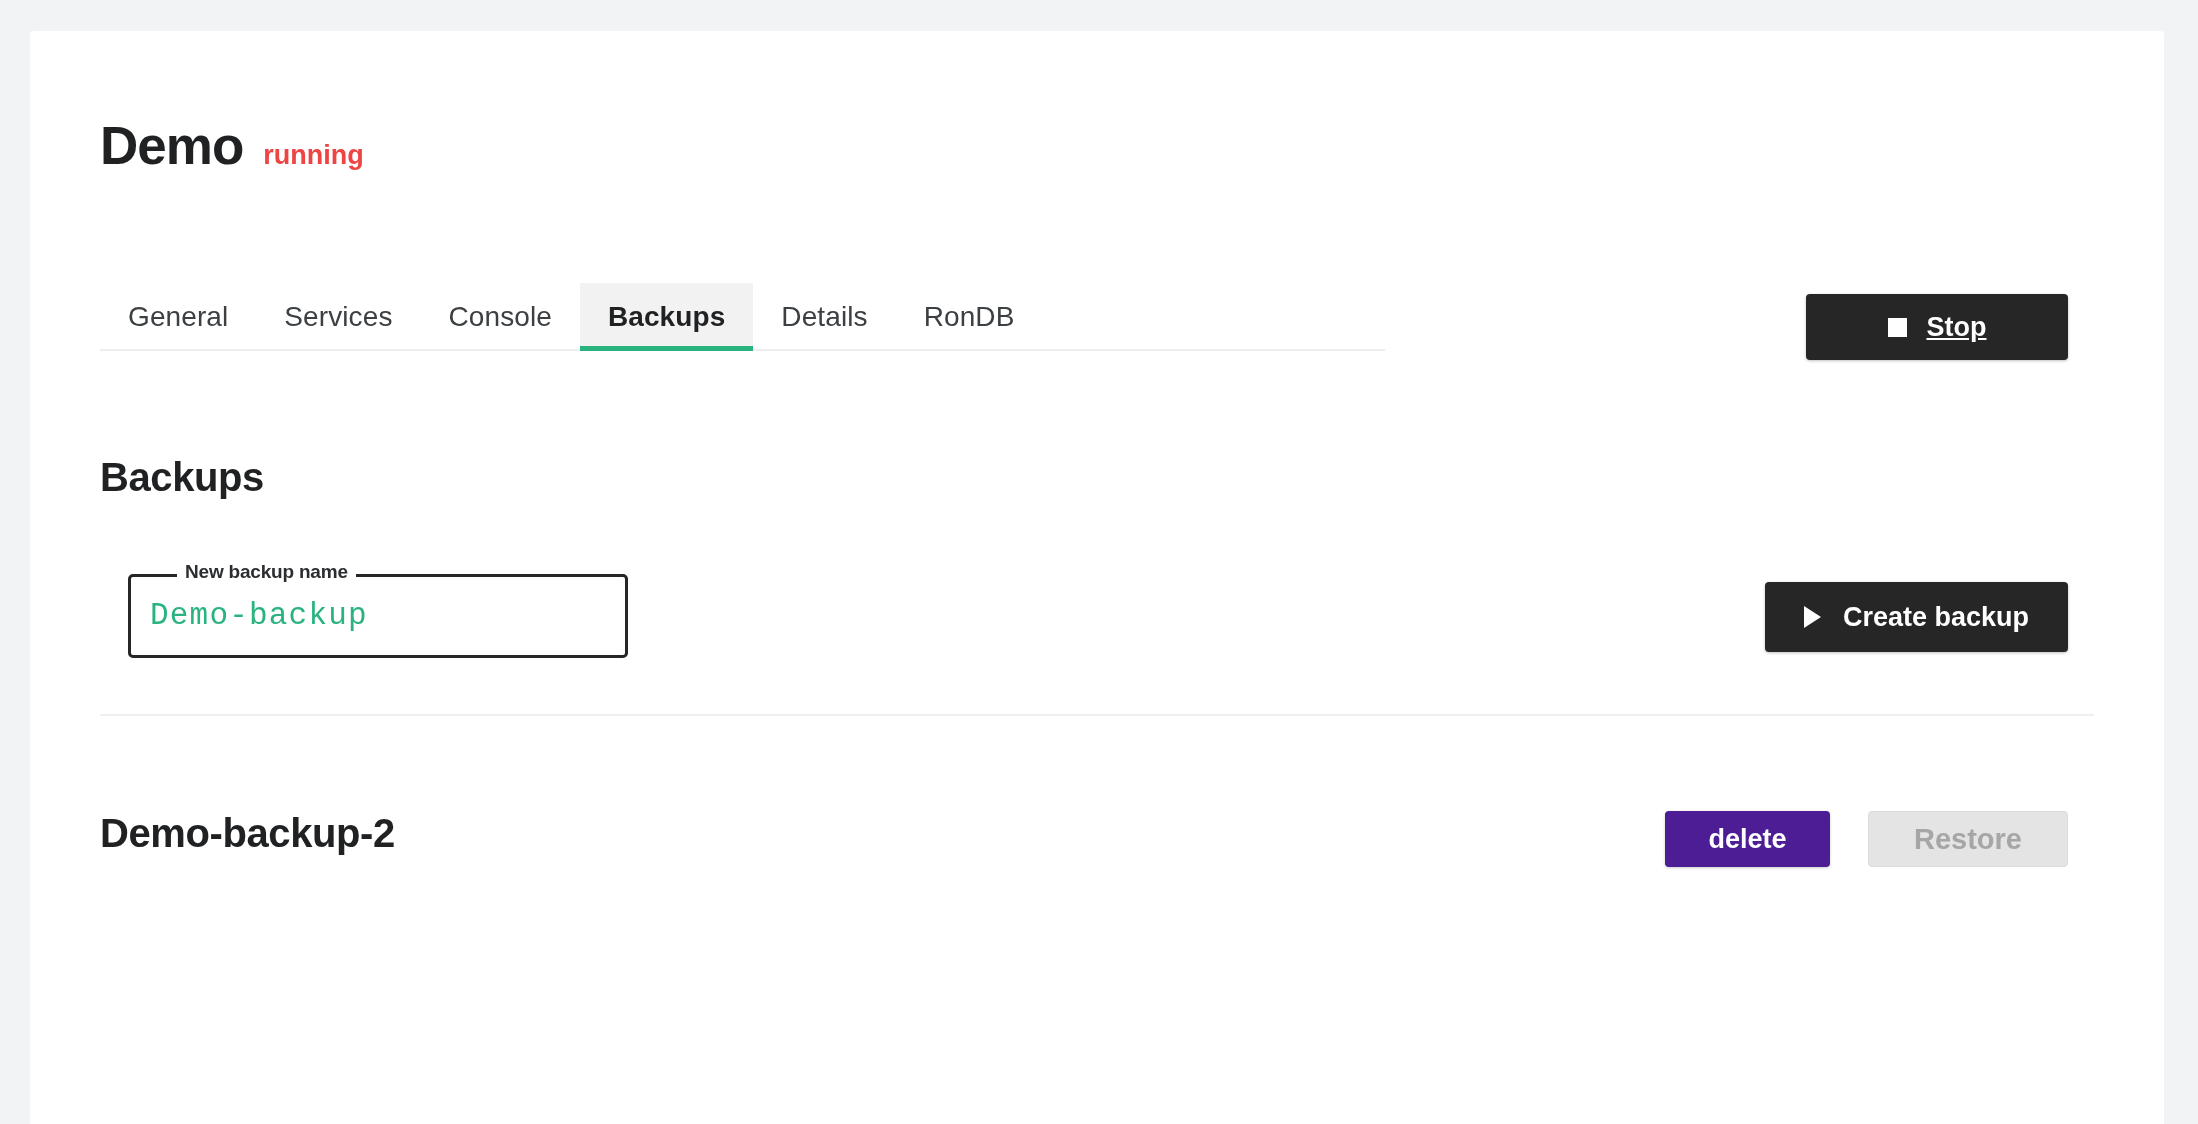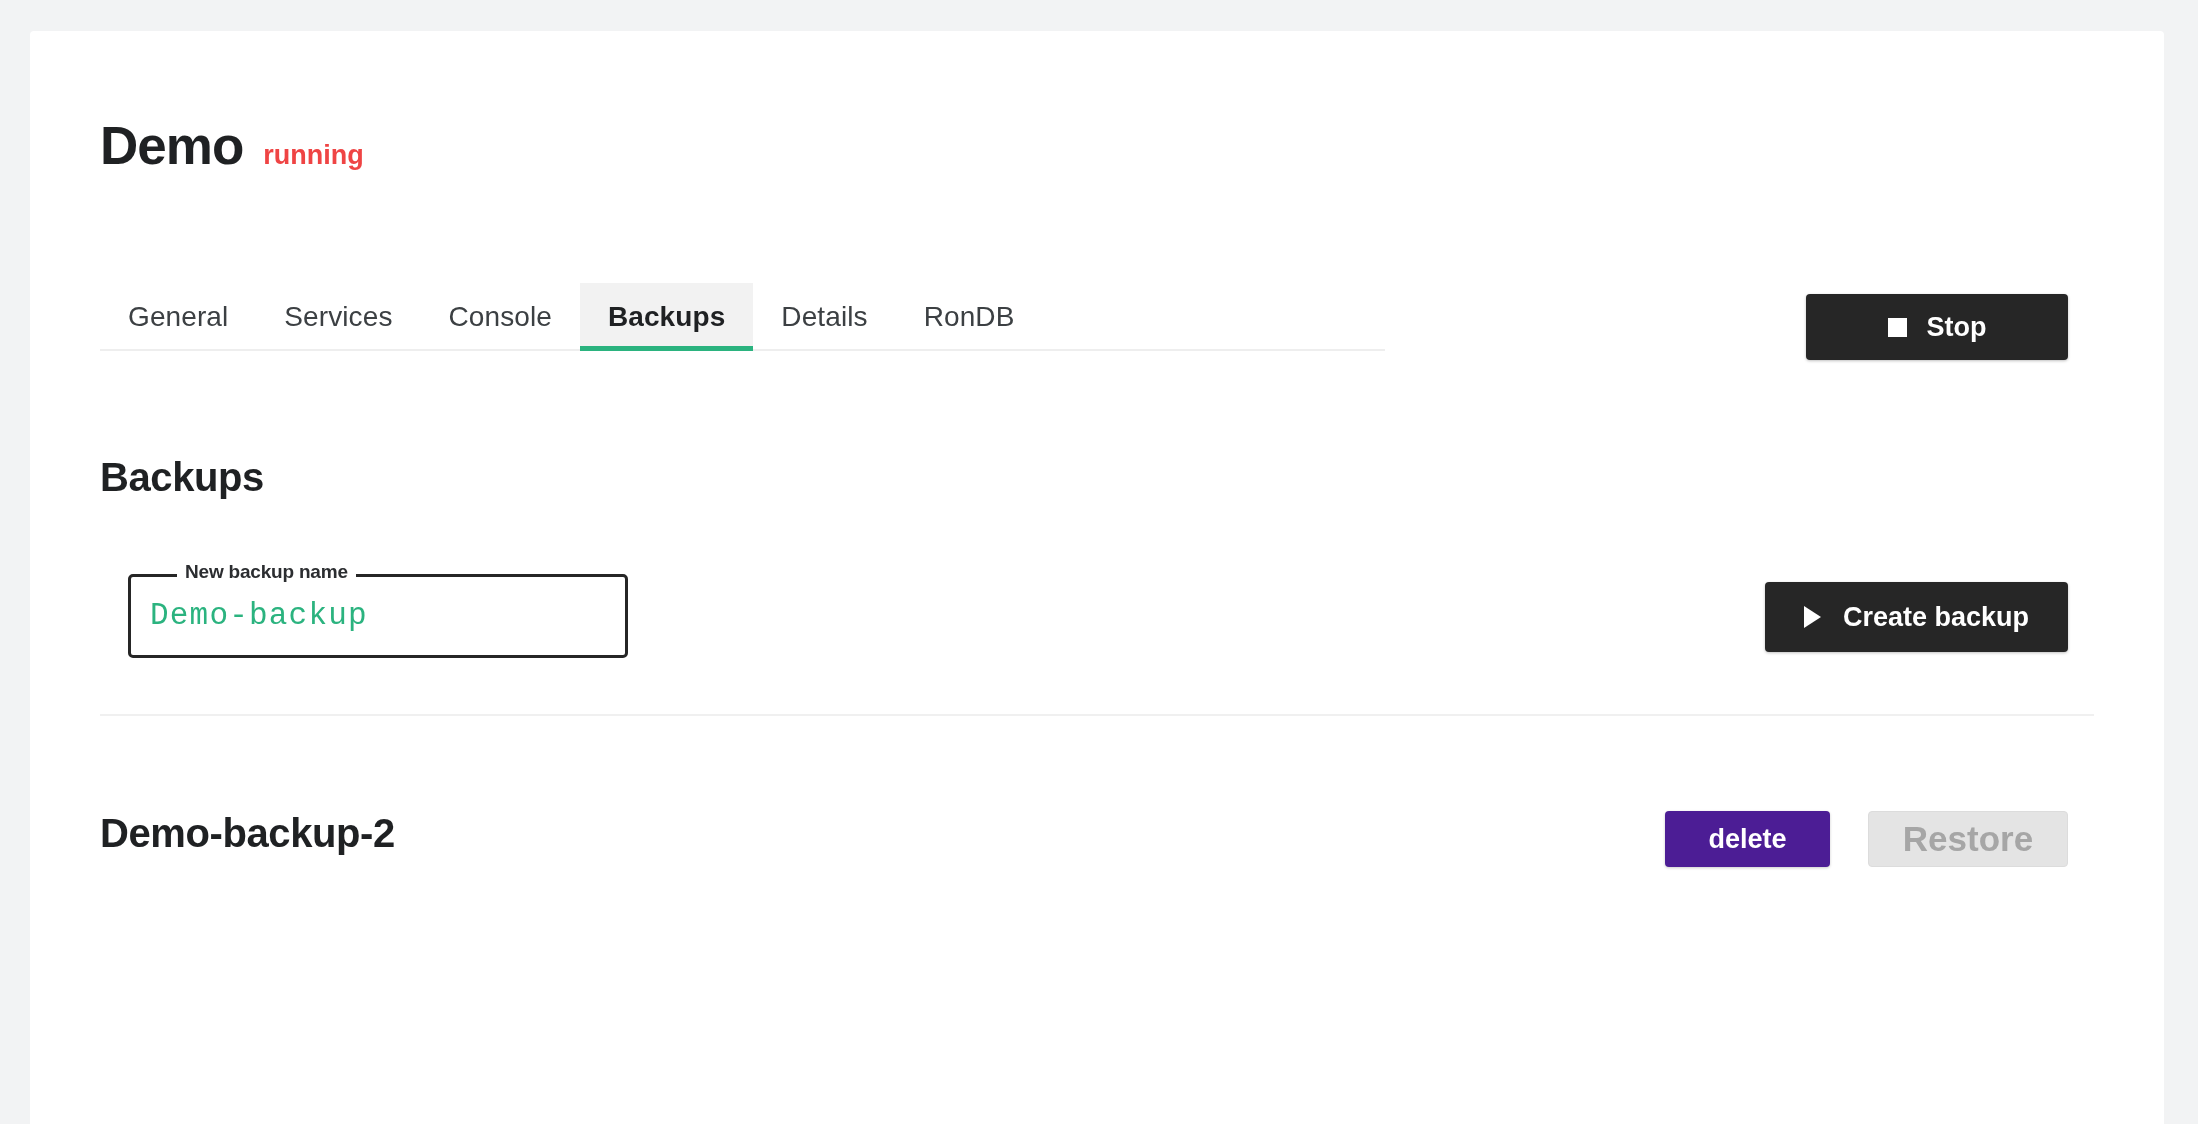--- a/index.html
+++ b/index.html
@@ -112,20 +112,21 @@
   }
   .btn-stop {
     background: #262626;
     color: #ffffff;
     border: none;
     box-shadow: 0 1px 3px rgba(0,0,0,0.25);
     padding: 15px 40px;
     min-width: 262px;
     height: 66px;
     gap: 20px;
+    text-decoration: underline;
   }
   .icon-square {
     width: 19px; height: 19px;
     background: #ffffff;
     display: inline-block;
     flex: none;
   }
   .icon-play {
     width: 0; height: 0;
     border-left: 17px solid #ffffff;
@@ -238,21 +239,21 @@
     font-size: 27px;
     height: 56px;
     padding: 0 32px;
     min-width: 165px;
     box-shadow: 0 1px 3px rgba(0,0,0,0.2);
   }
   .btn-restore {
     background: #e4e4e4;
     color: #a6a6a6;
     border: 1px solid #dcdcdc;
-    font-size: 35px;
+    font-size: 29px;
     height: 56px;
     padding: 0 32px;
     min-width: 200px;
     cursor: default;
   }
 
   
   .details {
     position: absolute;
     left: 110px;

